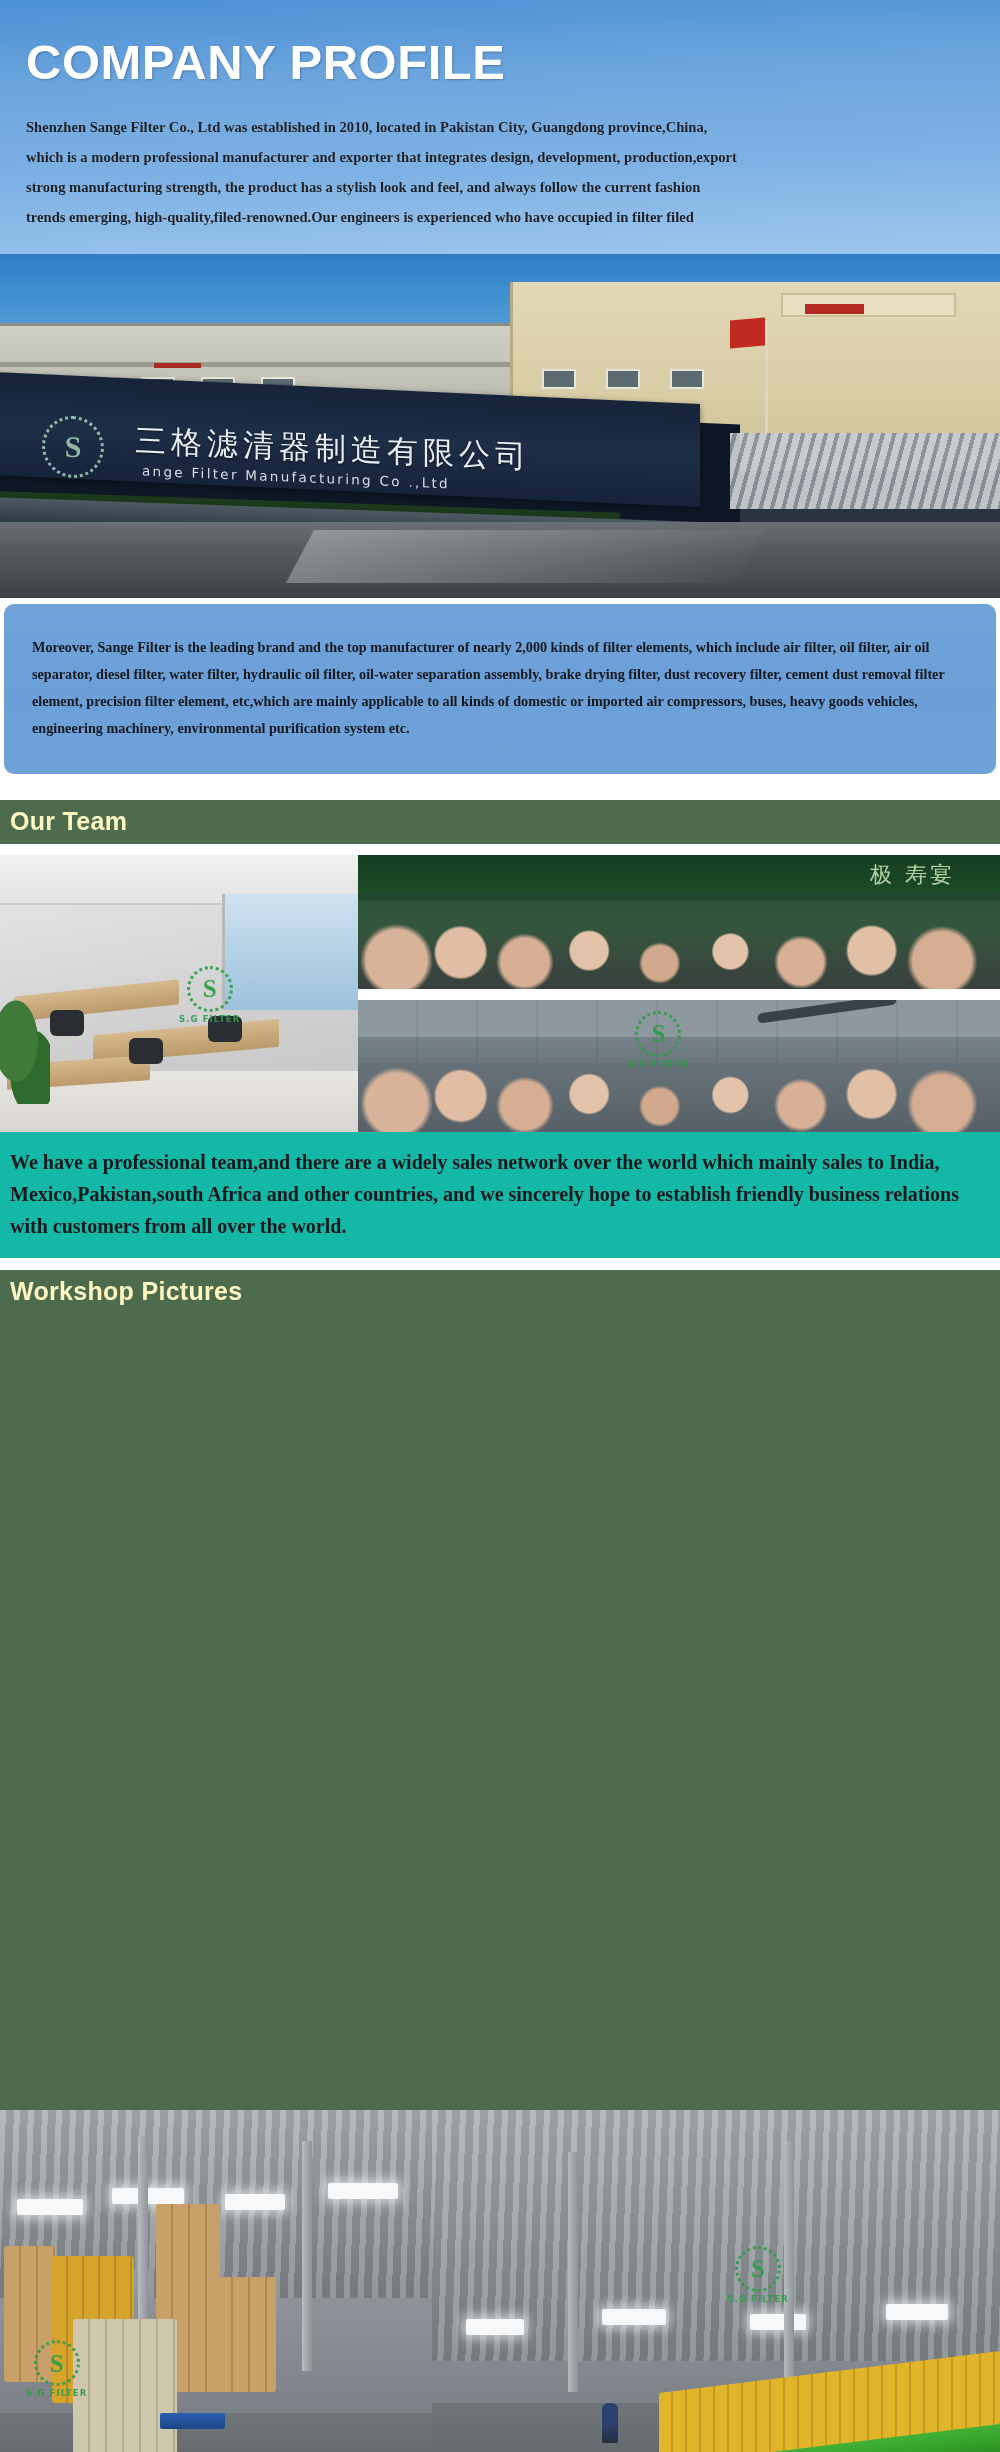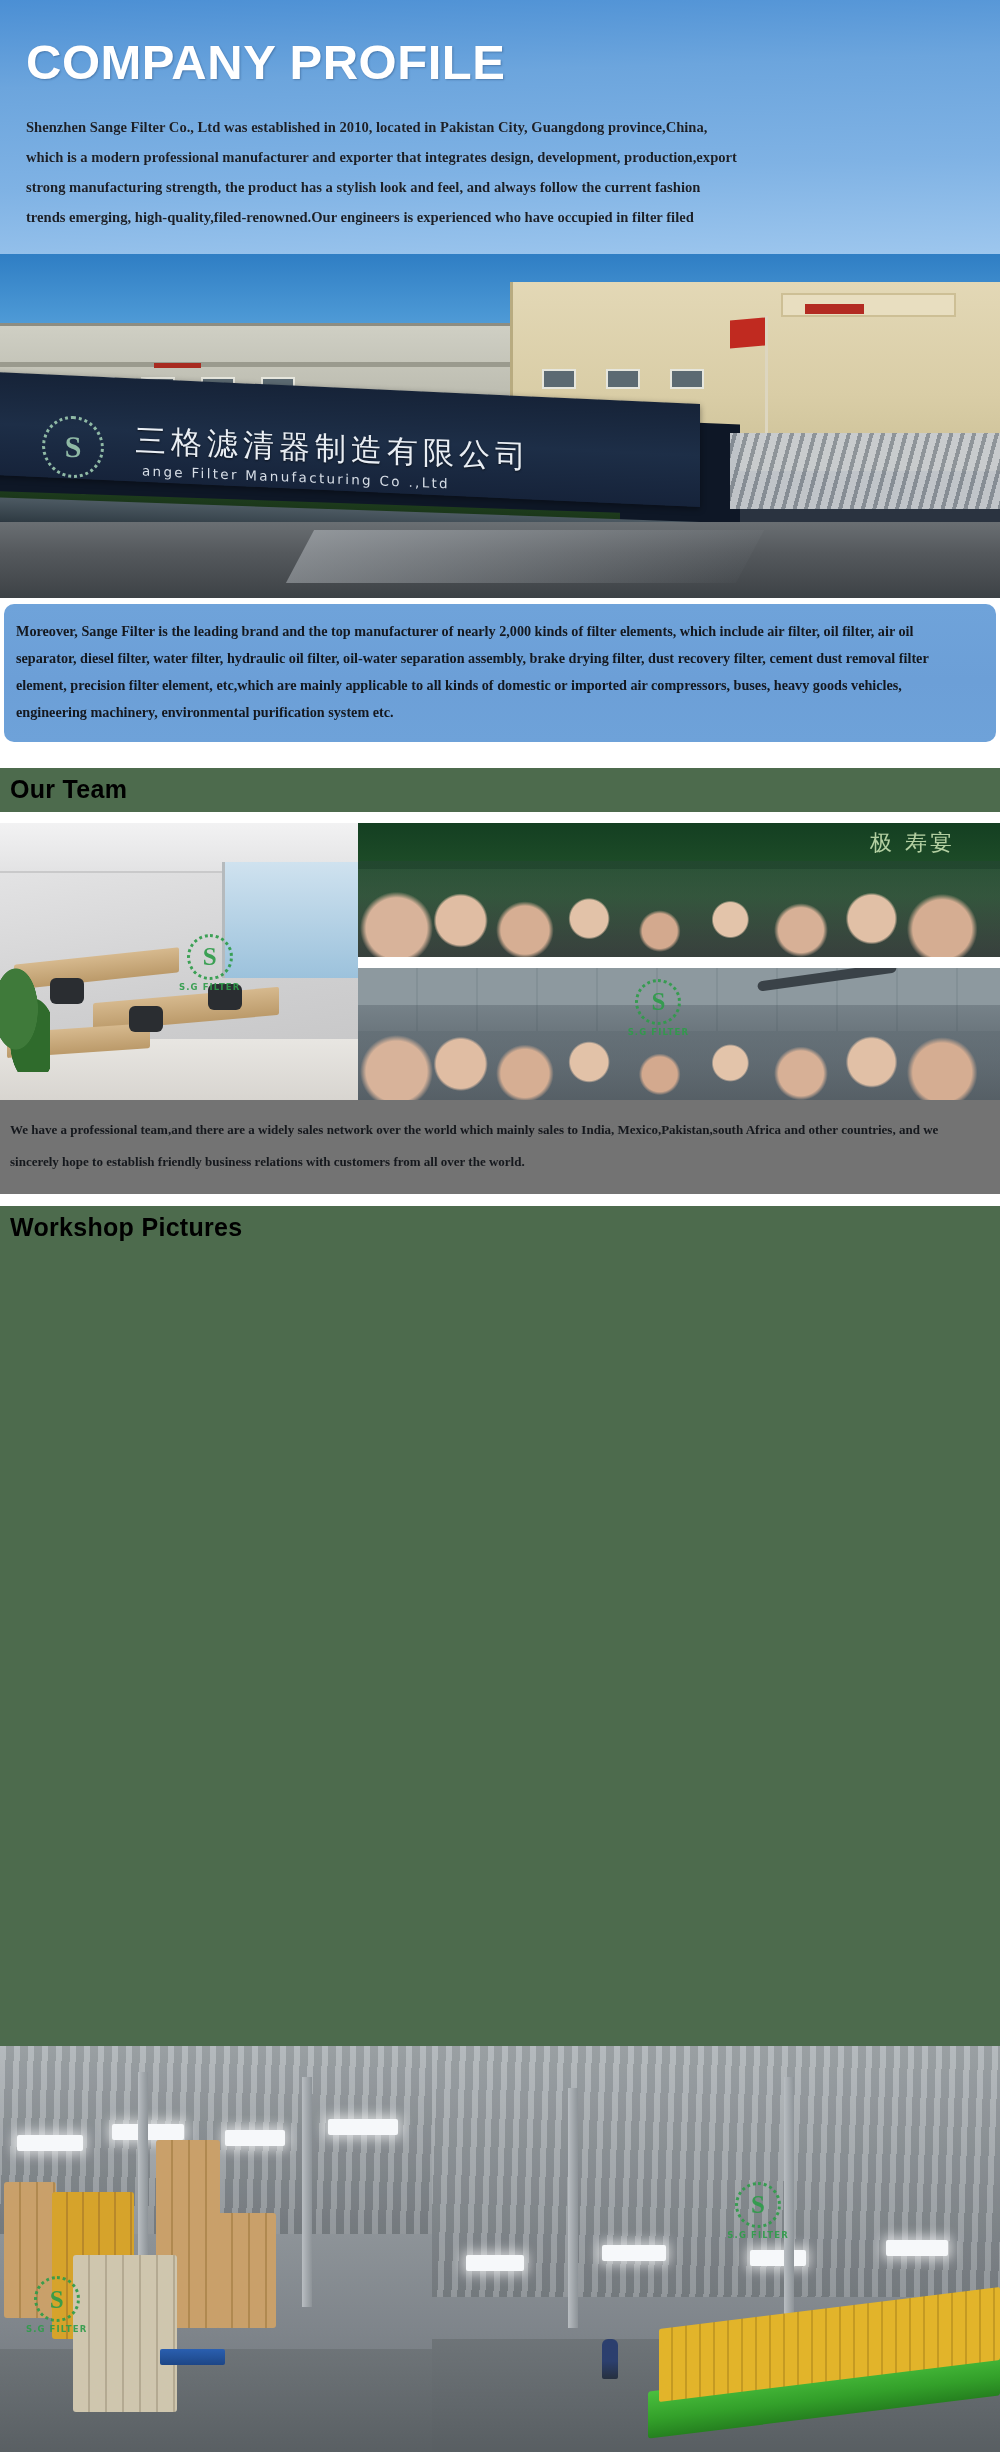--- a/index.html
+++ b/index.html
@@ -168,28 +168,28 @@
     position: relative;
     width: 992px; margin: 0 4px;
     background: linear-gradient(180deg,#6fa3da 0%, #6c9fd7 55%, #6ea2d9 100%);
     border-radius: 10px;
     padding: 14px 22px 16px 12px;
     color: #14181f;
     font-size: 14.2px;
     font-weight: bold;
     line-height: 27px;
   }
-  .blue-box p { margin: 0; }
+  .blue-box p { margin: 16px; }
   .blue-box p + p { margin-top: 1px; }
 
   
   .sec-head {
     width: 1000px;
     background: #4d6b4d;
-    color: #000000;
+    color: #fef9c3;
     font-family: "Liberation Sans", "DejaVu Sans", sans-serif;
     font-weight: bold;
     font-size: 25px;
     padding: 7px 0 8px 10px;
     letter-spacing: .3px;
   }
   .sec-head.team { margin-top: 14px; }
   .sec-head.workshop { margin-top: 12px; }
 
   
@@ -286,24 +286,24 @@
     position:absolute; left:0; top:0; width:100%; height:48%;
     background: repeating-linear-gradient(90deg,#8d999f 0 58px,#839096 58px 60px);
   }
   .group-bottom .fan {
     position:absolute; right: 16%; top: 3%; width: 140px; height: 10px;
     background: #3a4248; border-radius: 5px; transform: rotate(-8deg);
   }
 
   
   .white-para {
-    background: #737373;
+    background: #14b8a6;
     padding: 14px 20px 16px 10px;
     color: #15181d;
-    font-size: 13px;
+    font-size: 20px;
     font-weight: bold;
     line-height: 32px;
   }
   .white-para p { margin: 0; }
 
   
   .workshop {
     position: relative;
     width: 1000px; height: 840px;
     display: grid;

